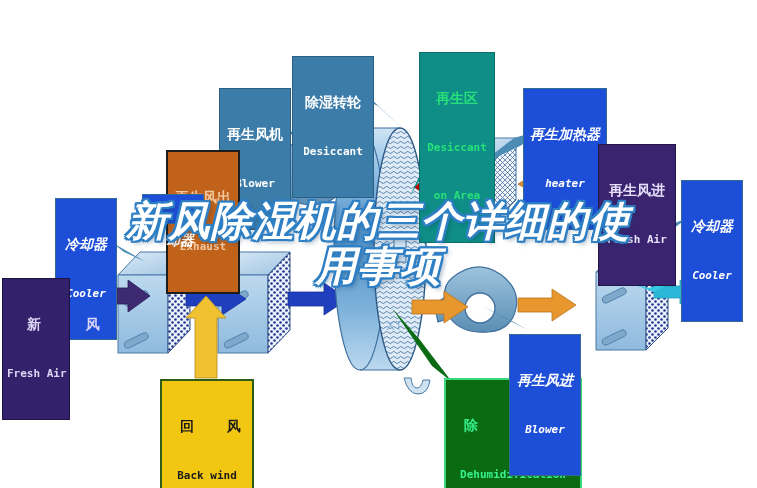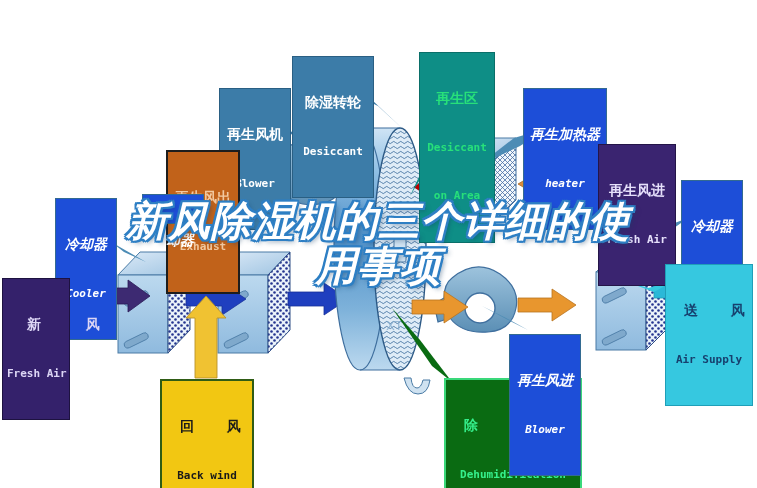--- a/index.html
+++ b/index.html
@@ -363,23 +363,19 @@
     <span class="cn">除 湿 区</span>
     <span class="en">Dehumidification</span>
     
   </div>
 
   <div class="label lb-steel2" style="left:509px; top:334px; width:72px;">
     <span class="cn">再生风进</span>
     <span class="en">Blower</span>
   </div>
 
-  <div class="label lb-cyan wide-cn" style="left:665px; top:264px; width:88px;">
-    <span class="cn">送 风</span>
-    <span class="en">Air Supply</span>
-  </div>
 
   <div id="headline">
     <span class="hl-line hl1">新风除湿机的三个详细的使</span>
     <span class="hl-line hl2">用事项</span>
   </div>
 
 </div>
 
 </body></html>

